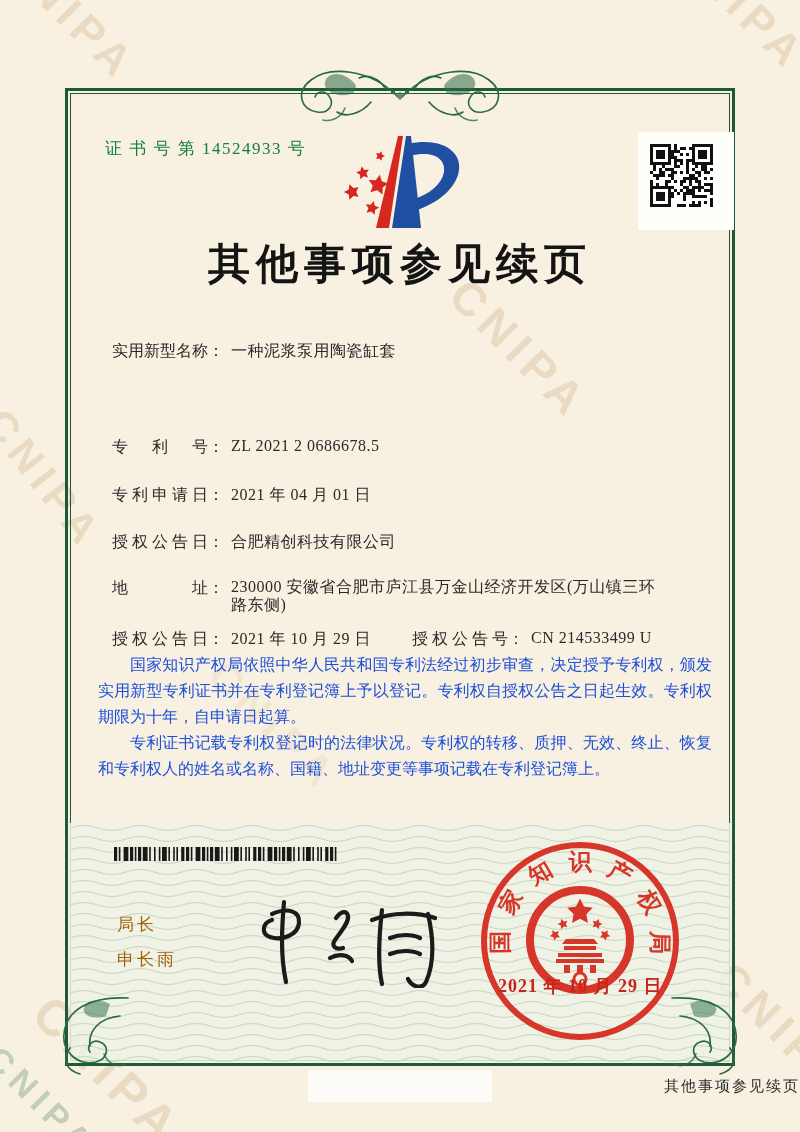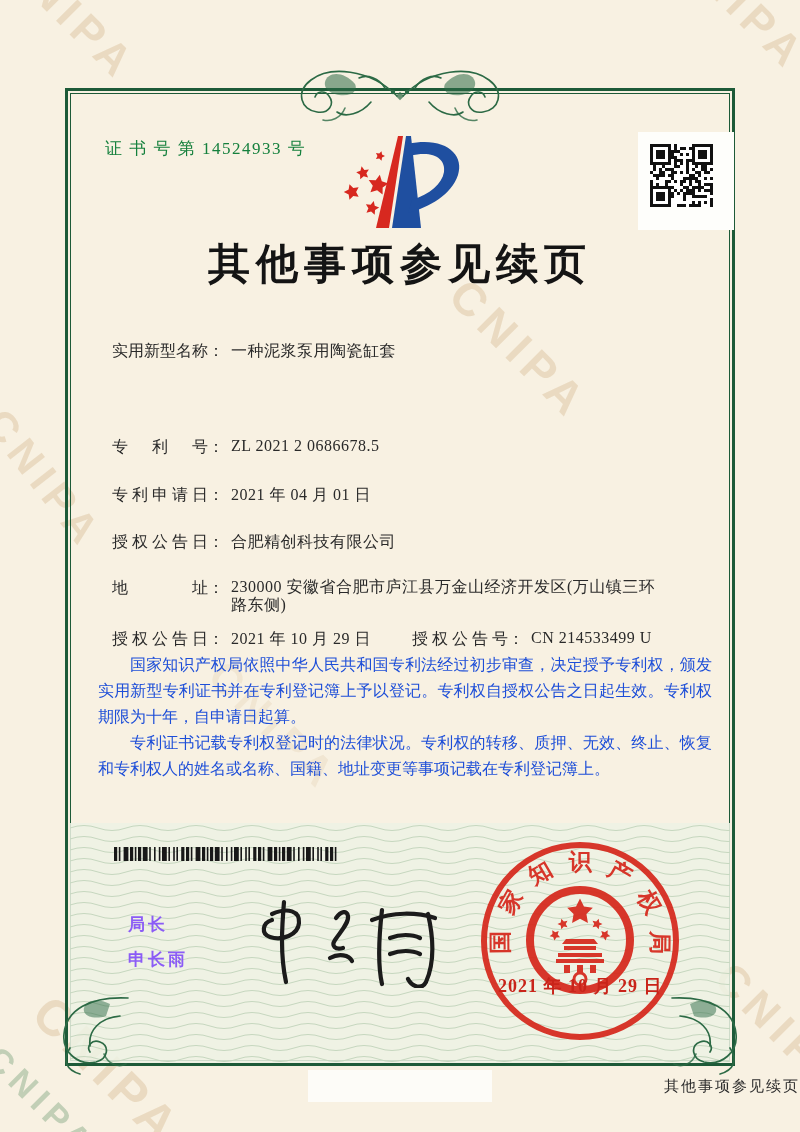--- a/index.html
+++ b/index.html
@@ -35,22 +35,22 @@
   .fvalue{display:inline-block; margin-left:7px; vertical-align:top; letter-spacing:0.5px;}
   .fvalue.wide{width:436px; white-space:normal; line-height:18px;}
   .grant2{position:absolute; left:300px; top:0; white-space:nowrap;}
   
   .body-text{position:absolute; left:98px; top:652px; width:614px;}
   .body-text p{margin:0; font-size:16px; line-height:26px; text-indent:2em;
     text-align:justify; color:#1d4ed8;}
   
   #guilloche{position:absolute; left:70px; top:823px;}
   #barcode{position:absolute; left:114px; top:847px;}
-  .signer{position:absolute; left:128px; font-size:17px; font-weight:700;
-    font-family:"Liberation Sans","DejaVu Sans",sans-serif; color:#8b5cf6; letter-spacing:3px;}
+  .signer{position:absolute; left:117px; font-size:17px; font-weight:400;
+    font-family:"Liberation Sans","DejaVu Sans",sans-serif; color:#a16207; letter-spacing:3px;}
   .sig-svg{position:absolute; left:238px; top:898px;}
   .seal-svg{position:absolute; left:476px; top:838px; opacity:0.93;}
   .seal-date{position:absolute; left:498px; top:974px; font-size:18px; font-weight:bold;
     color:#c9241a; letter-spacing:1px; white-space:nowrap; z-index:6;}
   .page-info{position:absolute; left:0; top:1031px; width:800px; text-align:center;
     font-size:14.5px; color:#333; z-index:5;}
   .note-patch{position:absolute; left:308px; top:1070px; width:184px; height:32px; background:#fdfcf8;}
   .note{position:absolute; left:0; top:1077px; width:800px; text-align:right;
     font-size:15px; letter-spacing:2px; color:#2c2c2c; z-index:5;}.z2{z-index:2}.z3{z-index:3}.z4{z-index:4}.z5{z-index:5}
   .mirror{transform:scaleX(-1);}

